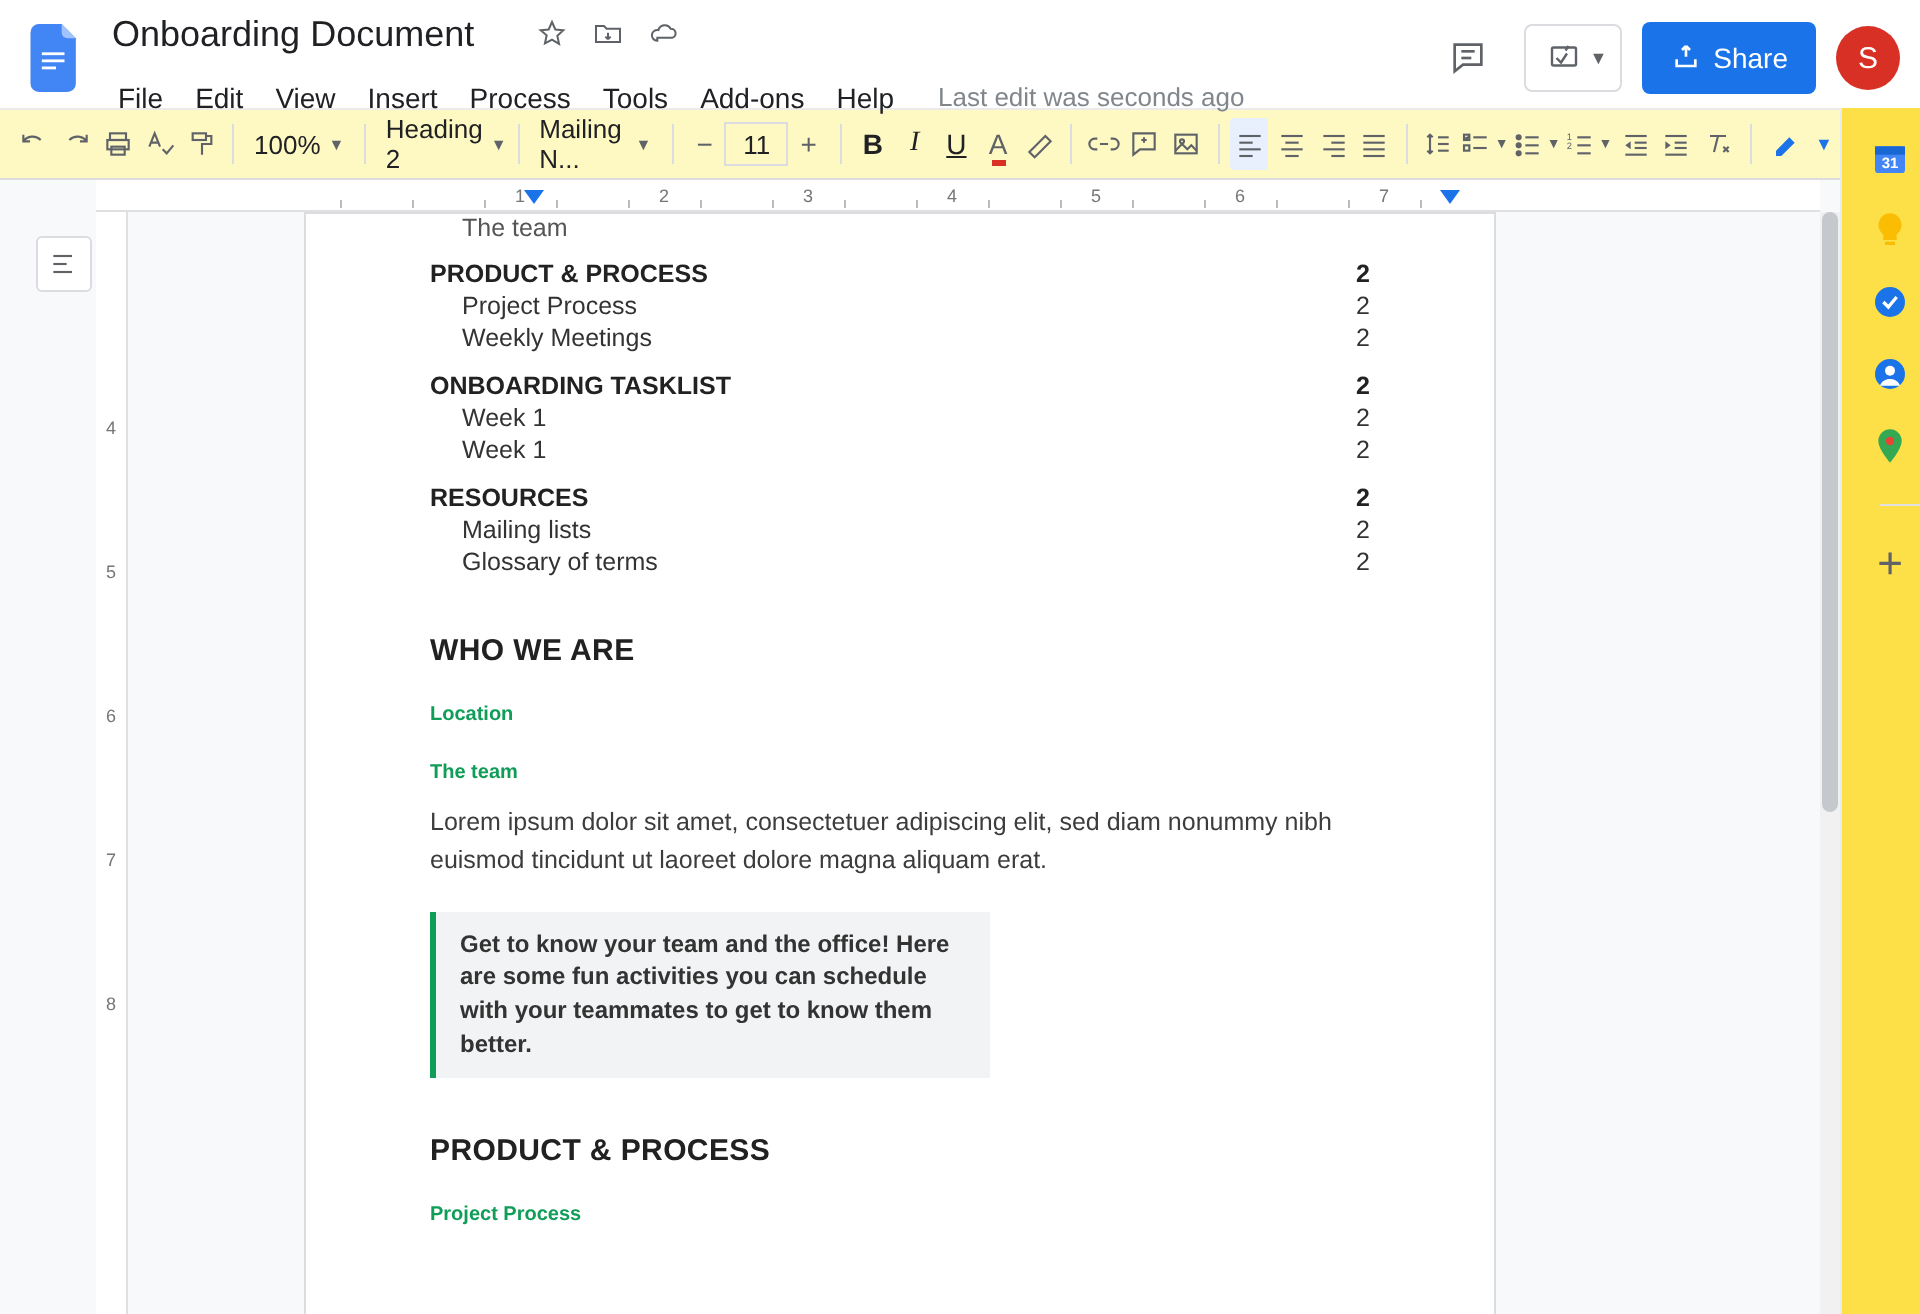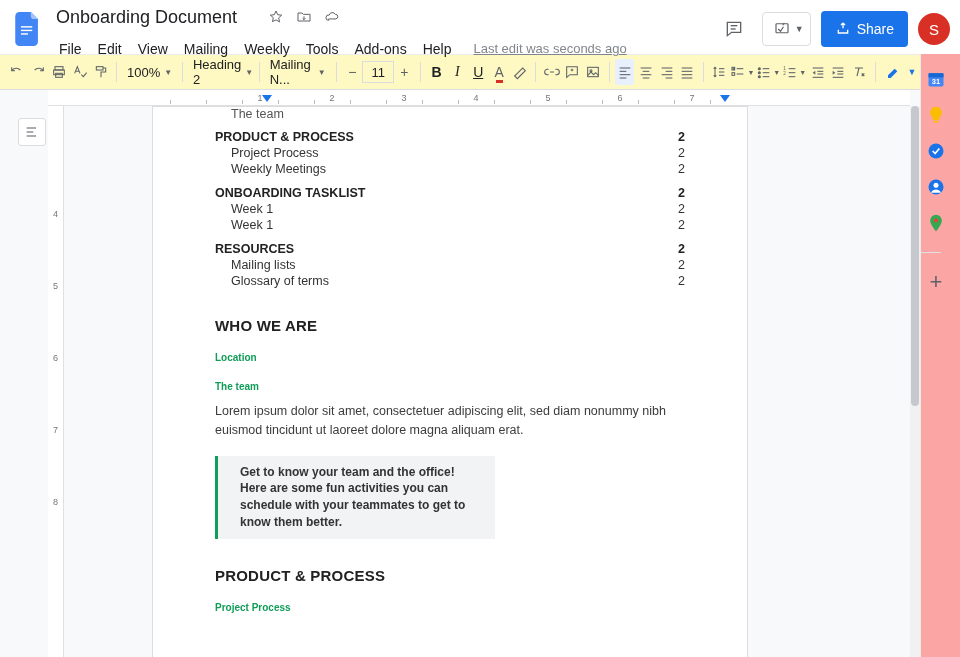--- a/index.html
+++ b/index.html
@@ -9,21 +9,21 @@
   .header { height: 54px; display: flex; align-items: center; padding: 4px 10px 0; }
   .docs-logo { width: 36px; height: 36px; display: flex; align-items: center; justify-content: center; margin-right: 6px; }
   .docs-logo svg { width: 26px; height: 34px; }
   .title-area { flex: 0 0 auto; display: flex; flex-direction: column; }
   .title-row { display: flex; align-items: center; gap: 26px; height: 24px; }
   .doc-title { font-size: 18px; color: #202124; padding: 2px 4px; }
   .title-icons { display: flex; gap: 10px; color: #5f6368; }
   .title-icons span { display: inline-flex; width: 18px; height: 18px; align-items: center; justify-content: center; }
   .menubar { display: flex; gap: 2px; font-size: 14px; color: #202124; margin-top: 2px; align-items: center; height: 22px; }
   .menubar span { padding: 2px 7px; cursor: pointer; margin-top: 13px; }
-  .last-edit { color: #80868b; text-decoration: underline; font-size: 13px; margin-left: 6px; }
+  .last-edit { color: #80868b; font-size: 13px; margin-left: 6px; }
 
   .header-right { margin-left: auto; display: flex; align-items: center; gap: 10px; }
   .icon-btn { width: 36px; height: 36px; border-radius: 50%; display: flex; align-items: center; justify-content: center; color: #5f6368; cursor: pointer; }
   .present-btn { height: 34px; border: 1px solid #dadce0; border-radius: 4px; padding: 0 6px 0 10px; display: flex; align-items: center; gap: 4px; color: #5f6368; }
   .present-btn svg { width: 18px; height: 18px; }
   .share-btn { background: #1a73e8; color: #fff; font-weight: 500; border-radius: 4px; height: 36px; padding: 0 14px; display: flex; align-items: center; gap: 6px; font-size: 14px; }
   .share-btn svg { width: 16px; height: 16px; fill: #fff; }
   .avatar { width: 32px; height: 32px; border-radius: 50%; background: #d93025; color: #fff; display: flex; align-items: center; justify-content: center; font-size: 15px; font-weight: 500; }
 
   
@@ -67,30 +67,30 @@
 
   
   .toc-entry { display: flex; justify-content: space-between; font-size: 12.5px; color: #333; padding: 1px 0; }
   .toc-entry.h1 { font-weight: 700; color: #222; margin-top: 8px; }
   .toc-entry.sub .toc-label { padding-left: 16px; }
   .toc-partial { font-size: 12.5px; color: #555; padding-left: 16px; margin-top: -2px; }
 
   .sec-h1 { font-size: 15px; font-weight: 700; color: #212121; margin-top: 28px; letter-spacing: 0.2px; }
   .sec-h2 { font-size: 10px; font-weight: 700; color: #0f9d58; margin-top: 18px; }
   .body-text { font-size: 12.5px; color: #3c3c3c; line-height: 1.5; margin-top: 10px; }
-  .callout { margin-top: 16px; border-left: 3px solid #0f9d58; background: #f1f3f4; padding: 8px 22px; font-size: 12px; font-weight: 600; color: #333; width: 280px; line-height: 1.4; }
+  .callout { margin-top: 16px; border-left: 3px solid #0f9d58; background: #f1f3f4; padding: 8px 12px; font-size: 12px; font-weight: 600; color: #333; width: 280px; line-height: 1.4; }
 
   .cursor-caret { display:inline-block; width:1px; height:14px; background:#202124; margin-left:2px; vertical-align:middle; }
 
   
   .vscroll { position: absolute; right: 40px; top: 106px; bottom: 0; width: 10px; background: #f1f1f1; }
   .vscroll .thumb { position: absolute; left: 1px; right: 1px; top: 0; height: 300px; background: #c5c8cd; border-radius: 4px; }
 
   
-  .sidepanel { position: absolute; right: 0; top: 54px; bottom: 0; width: 40px; background: #fca5a5; border-left: 1px solid #ebebeb; display: flex; flex-direction: column; align-items: flex-start; padding-top: 10px; gap: 6px; }
+  .sidepanel { position: absolute; right: 0; top: 54px; bottom: 0; width: 40px; background: #fde047; border-left: 1px solid #ebebeb; display: flex; flex-direction: column; align-items: flex-end; padding-top: 10px; gap: 6px; }
   .sp-icon { width: 30px; height: 30px; display: flex; align-items: center; justify-content: center; border-radius: 50%; cursor: pointer; }
   .sp-sep { width: 20px; height: 1px; background: #e0e0e0; margin: 8px 0; }
   .sp-plus { color: #5f6368; font-size: 22px; font-weight: 300; }
 </style>
 </head>
 <body>
 
 <div class="header">
   <div class="docs-logo">
     <svg viewBox="0 0 36 48">
@@ -120,22 +120,22 @@
             <svg viewBox="0 0 24 24" width="16" height="16">
               <path fill="none" stroke="#5f6368" stroke-width="1.5" d="M7 17a4 4 0 1 1 .8-7.9A5 5 0 0 1 17 8a3.5 3.5 0 0 1 1 6.9H7z"></path>
             </svg>
           </span>
       </div>
     </div>
     <div class="menubar">
       <span>File</span>
       <span>Edit</span>
       <span>View</span>
-      <span>Mailing</span>
-      <span>Weekly</span>
+      <span>Insert</span>
+      <span>Process</span>
       <span>Tools</span>
       <span>Add-ons</span>
       <span>Help</span>
       <span class="last-edit">Last edit was seconds ago</span>
     </div>
   </div>
   <div class="header-right">
     <div class="icon-btn">
       <svg viewBox="0 0 24 24" width="20" height="20">
           <path fill="none" stroke="#5f6368" stroke-width="1.6" d="M4 4h16v12H9l-5 4z"></path>

